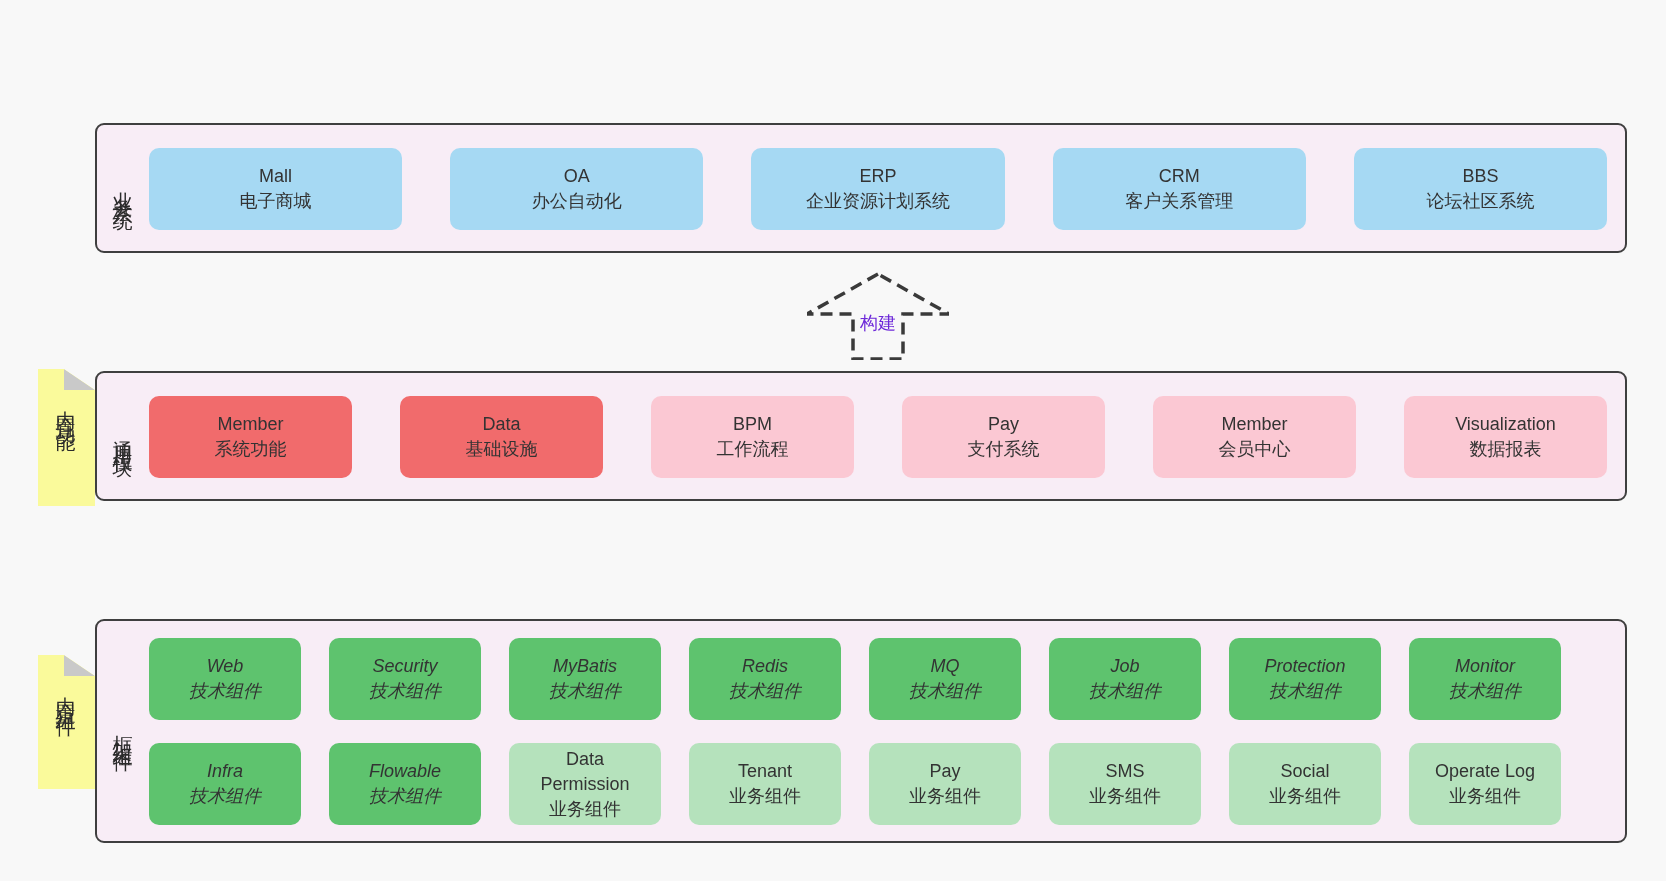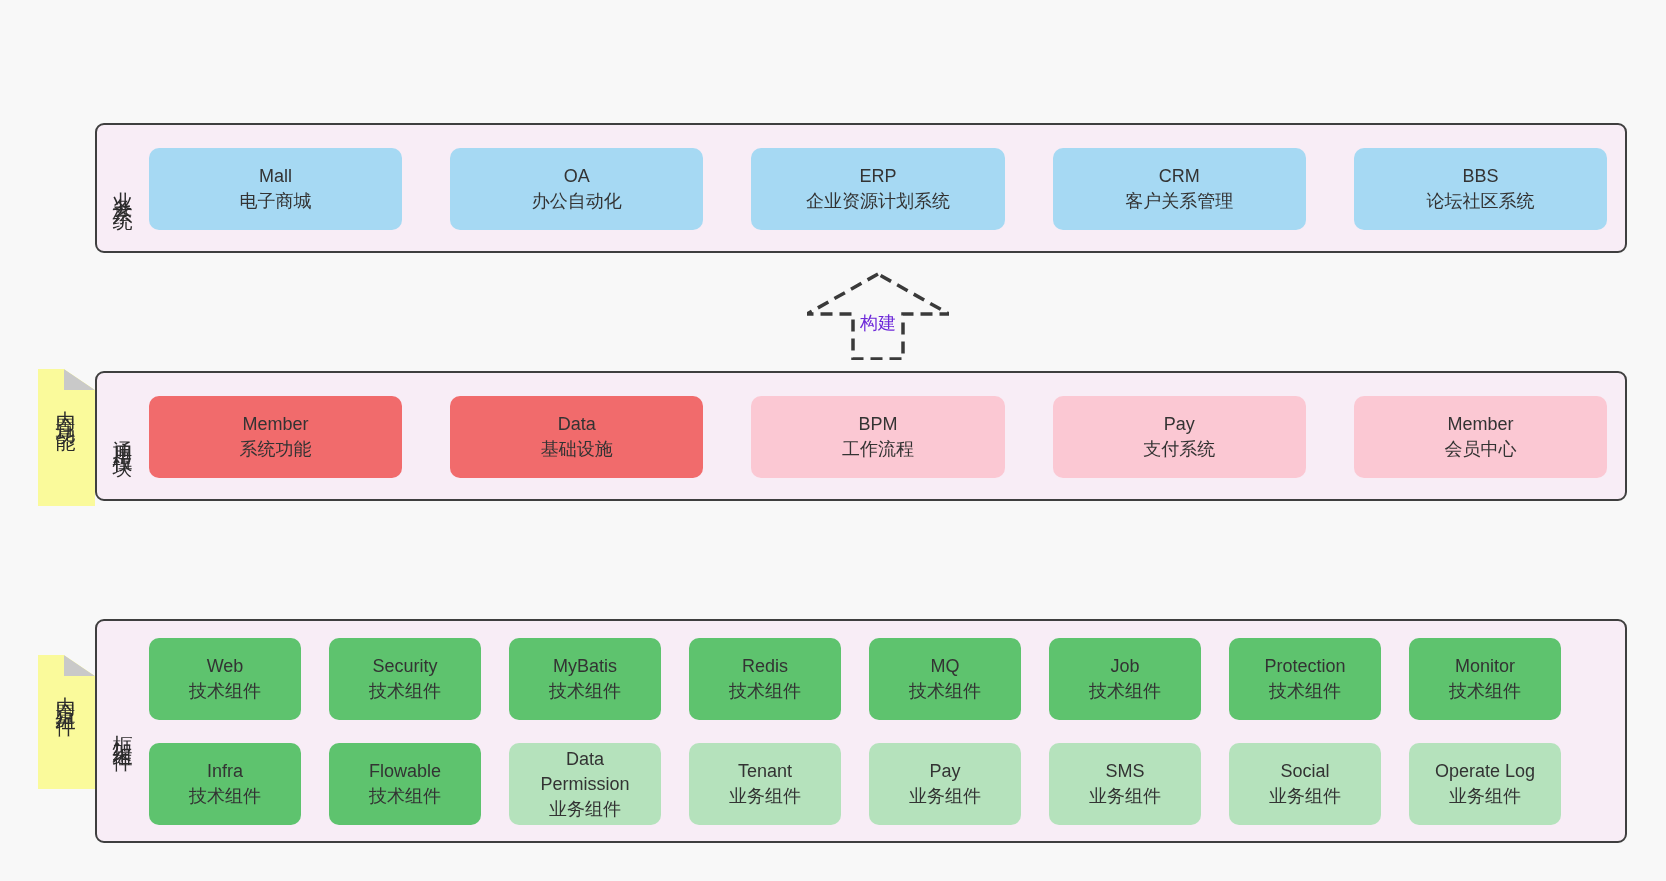--- a/index.html
+++ b/index.html
@@ -62,21 +62,21 @@
     justify-content: center;
     text-align: center;
     font-size: 18px;
     line-height: 25px;
     padding: 2px 15px;
     box-sizing: border-box;
   }
   .blue        { background: var(--box-blue, #a6d9f3); }
   .red         { background: var(--box-red, #f16b6c); }
   .pink        { background: var(--box-pink, #fbc8d3); text-align: center; }
-  .green       { background: var(--box-green, #5ec36e); }
+  .green       { background: var(--box-green, #5ec36e); font-style: italic; }
   .green-light { background: var(--box-green-light, #b5e2bc); }
 
   
   .tab {
     position: absolute;
     left: 38px;
     width: 57px;
     background: var(--tab-yellow, #fafa9b);
     clip-path: polygon(0 0, 26px 0, 57px 21px, 57px 100%, 0 100%);
   }
@@ -188,20 +188,24 @@
         <div>工作流程</div>
       </div>
       <div class="box pink">
         <div>Pay</div>
         <div>支付系统</div>
       </div>
       <div class="box pink">
         <div>Member</div>
         <div>会员中心</div>
       </div>
+      <div class="box pink">
+        <div>Visualization</div>
+        <div>数据报表</div>
+      </div>
     </div>
   </div>
 
 
   <div class="band" id="band-framework">
     <div class="band-label">框架组件</div>
     <div class="row" id="fw-row1">
       <div class="box green">
         <div>Web</div>
         <div>技术组件</div>

